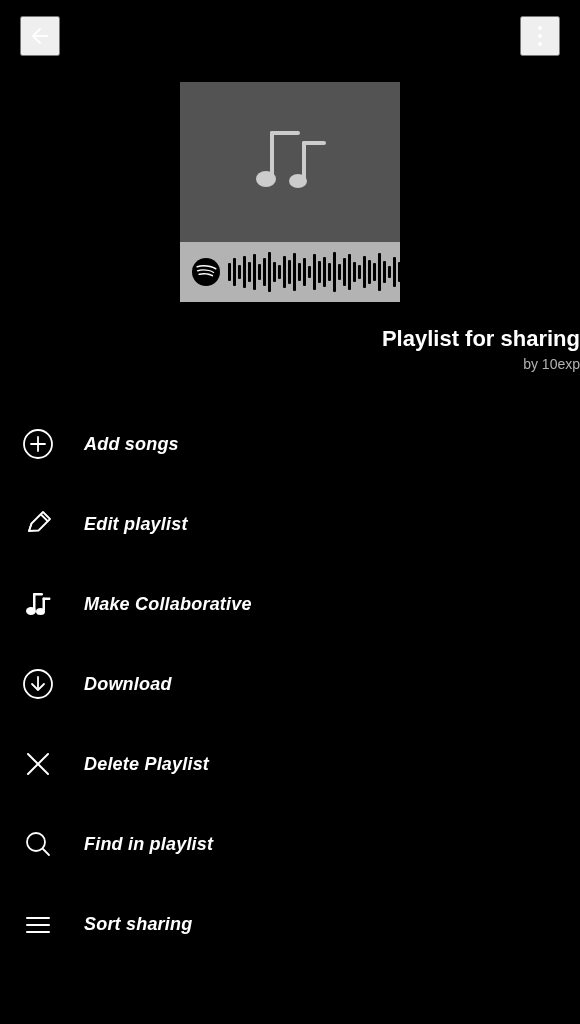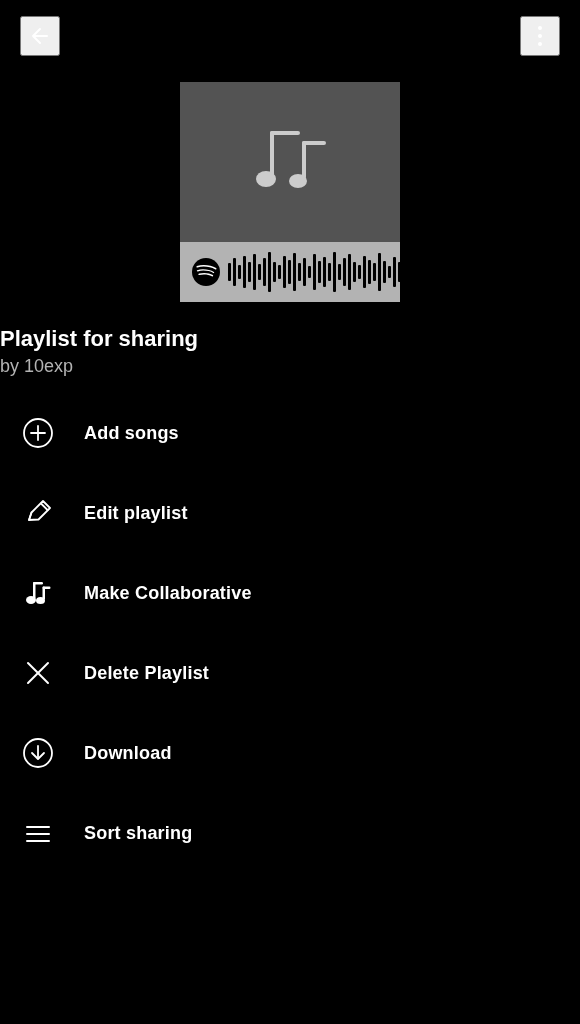--- a/index.html
+++ b/index.html
@@ -104,33 +104,33 @@
       flex: 1;
     }
 
     .bar {
       background-color: #000000;
       width: 3px;
       border-radius: 1px;
     }
 
     .playlist-info {
-      text-align: left;
-      margin-bottom: 16px;
+      text-align: right;
+      margin-bottom: 32px;
     }
 
     .playlist-title {
       font-size: 22px;
       font-weight: 700;
       color: #ffffff;
       margin-bottom: 4px;
     }
 
     .playlist-author {
-      font-size: 18px;
+      font-size: 14px;
       color: #b3b3b3;
       font-weight: 400;
     }
 
     .menu-list {
       list-style: none;
       padding: 0 20px;
     }
 
     .menu-item {
@@ -149,20 +149,21 @@
       align-items: center;
       justify-content: center;
       flex-shrink: 0;
     }
 
     .menu-label {
       font-size: 18px;
       font-weight: 600;
       color: #ffffff;
       letter-spacing: 0.2px;
+      font-style: italic;
     }
 
     
     svg {
       display: block;
     }
   </style>
 </head>
 <body>
 
@@ -282,39 +283,48 @@
         <rect x="20.5" y="9.5" width="2.5" height="13" rx="1.2" fill="#ffffff"></rect>
         <rect x="20.5" y="9.5" width="8" height="2.5" rx="1.2" fill="#ffffff"></rect>
         <ellipse cx="18.5" cy="23.5" rx="4.5" ry="3.5" fill="#ffffff"></ellipse>
       </svg>
     </div>
     <span class="menu-label">Make Collaborative</span>
   </li>
 
   <li class="menu-item">
     <div class="menu-icon">
+      <svg width="32" height="32" viewBox="0 0 32 32" fill="none" xmlns="http://www.w3.org/2000/svg">
+        <circle cx="16" cy="16" r="14" stroke="#ffffff" stroke-width="1.8"></circle>
+        <line x1="16" y1="9" x2="16" y2="20" stroke="#ffffff" stroke-width="1.8" stroke-linecap="round"></line>
+        <polyline points="10,16 16,22 22,16" stroke="#ffffff" stroke-width="1.8" fill="none" stroke-linecap="round" stroke-linejoin="round"></polyline>
+      </svg>
+    </div>
+    <span class="menu-label">Download</span>
+  </li>
+
+  <li class="menu-item">
+    <div class="menu-icon">
       <svg width="30" height="30" viewBox="0 0 30 30" fill="none" xmlns="http://www.w3.org/2000/svg">
         <line x1="5" y1="5" x2="25" y2="25" stroke="#ffffff" stroke-width="2" stroke-linecap="round"></line>
         <line x1="25" y1="5" x2="5" y2="25" stroke="#ffffff" stroke-width="2" stroke-linecap="round"></line>
       </svg>
     </div>
     <span class="menu-label">Delete Playlist</span>
   </li>
 
   <li class="menu-item">
     <div class="menu-icon">
       <svg width="32" height="32" viewBox="0 0 32 32" fill="none" xmlns="http://www.w3.org/2000/svg">
-        <circle cx="16" cy="16" r="14" stroke="#ffffff" stroke-width="1.8"></circle>
-        <line x1="16" y1="9" x2="16" y2="20" stroke="#ffffff" stroke-width="1.8" stroke-linecap="round"></line>
-        <polyline points="10,16 16,22 22,16" stroke="#ffffff" stroke-width="1.8" fill="none" stroke-linecap="round" stroke-linejoin="round"></polyline>
-      </svg>
-    </div>
-    <span class="menu-label">Download</span>
-  </li>
-
+        <circle cx="14" cy="14" r="9" stroke="#ffffff" stroke-width="1.8"></circle>
+        <line x1="21" y1="21" x2="27" y2="27" stroke="#ffffff" stroke-width="1.8" stroke-linecap="round"></line>
+      </svg>
+    </div>
+    <span class="menu-label">Find in playlist</span>
+  </li>
 
   <li class="menu-item">
     <div class="menu-icon">
       <svg width="32" height="32" viewBox="0 0 32 32" fill="none" xmlns="http://www.w3.org/2000/svg">
         <line x1="5" y1="10" x2="27" y2="10" stroke="#ffffff" stroke-width="2" stroke-linecap="round"></line>
         <line x1="5" y1="17" x2="27" y2="17" stroke="#ffffff" stroke-width="2" stroke-linecap="round"></line>
         <line x1="5" y1="24" x2="27" y2="24" stroke="#ffffff" stroke-width="2" stroke-linecap="round"></line>
       </svg>
     </div>
     <span class="menu-label">Sort sharing</span>

